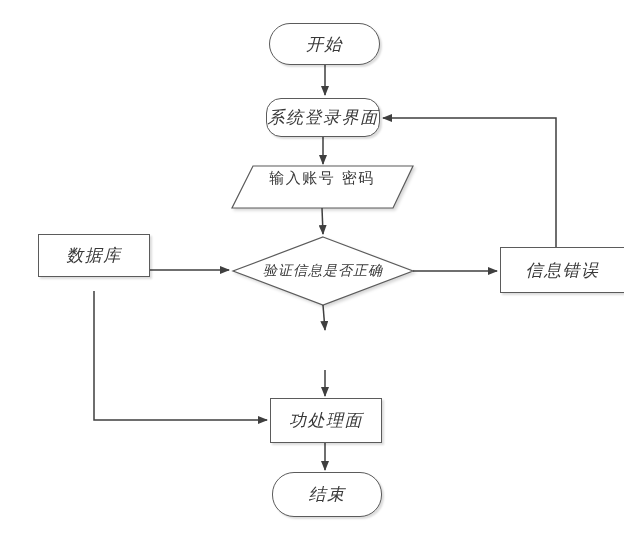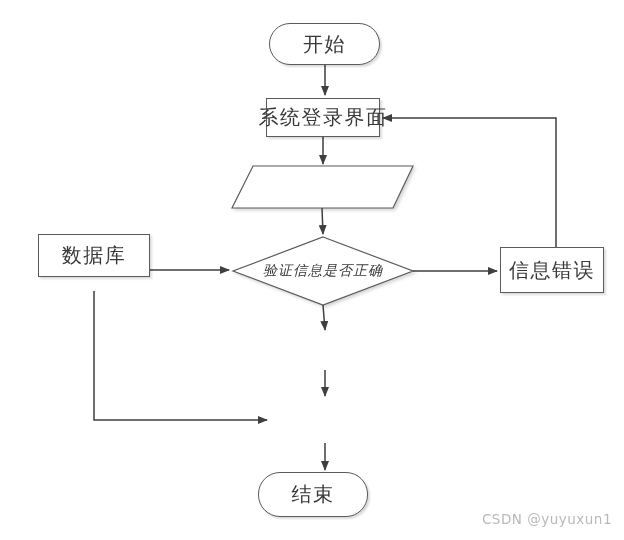--- a/index.html
+++ b/index.html
@@ -21,36 +21,37 @@
   .arrowhead{fill:var(--connector);}
   .node{
     position:absolute;z-index:2;background:var(--shape-fill);
     border:1px solid var(--shape-border);
     display:flex;align-items:center;justify-content:center;
     box-shadow:2px 2px 2px rgba(0,0,0,0.14);
     box-sizing:border-box;
   }
   .terminator{border-radius:22px;}
   .label{
-    color:var(--text);font-size:20px;letter-spacing:1.5px;white-space:nowrap;
+    color:var(--text);font-size:17px;letter-spacing:1.5px;white-space:nowrap;
     text-align:center;
+    font-style:italic;
   }
   .overlay-label{
     position:absolute;z-index:3;color:var(--text);text-align:center;white-space:nowrap;
   }
   .io-label{left:242px;top:168px;width:160px;font-size:15px;letter-spacing:1.5px;line-height:21px;}
   .decision-label{left:233px;top:262px;width:180px;font-size:14px;letter-spacing:1px;font-style:italic;}
   
   .n-start   {left:269px;top:23px; width:111px;height:42px;}
-  .n-login   {left:266px;top:98px; width:114px;height:39px;}
+  .n-login   {left:266px;top:98px; width:114px;height:39px;border-radius:15px;}
   .n-database{left:38px; top:234px;width:112px;height:43px;}
-  .n-error   {left:500px;top:247px;width:104px;height:46px;}
+  .n-error   {left:500px;top:247px;width:125px;height:46px;}
   .n-function{left:270px;top:332px;width:110px;height:38px;}
   .n-process {left:270px;top:398px;width:112px;height:45px;}
-  .n-end     {left:258px;top:472px;width:110px;height:45px;}
+  .n-end     {left:272px;top:472px;width:110px;height:45px;}
   .watermark{
     position:absolute;z-index:4;right:12px;top:511px;
     color:var(--watermark);font-size:13.5px;letter-spacing:0.5px;
   }
 </style>
 </head>
 <body>
 
 <div class="canvas">
 
@@ -79,33 +80,36 @@
 
   <div class="node terminator n-start">
     <span class="label">开始</span>
   </div>
 
   <div class="node n-login">
     <span class="label">系统登录界面</span>
   </div>
 
   <div class="overlay-label io-label">
+    <div>输入账号 密码</div>
   </div>
 
   <div class="overlay-label decision-label">验证信息是否正确</div>
 
   <div class="node n-database">
     <span class="label">数据库</span>
   </div>
 
   <div class="node n-error">
     <span class="label">信息错误</span>
   </div>
 
 
+  <div class="node n-process">
+    <span class="label">功处理面</span>
+  </div>
 
   <div class="node terminator n-end">
     <span class="label">结束</span>
   </div>
 
-  <div class="watermark">CSDN @yuyuxun1</div>
 
 </div>
 
 </body></html>

